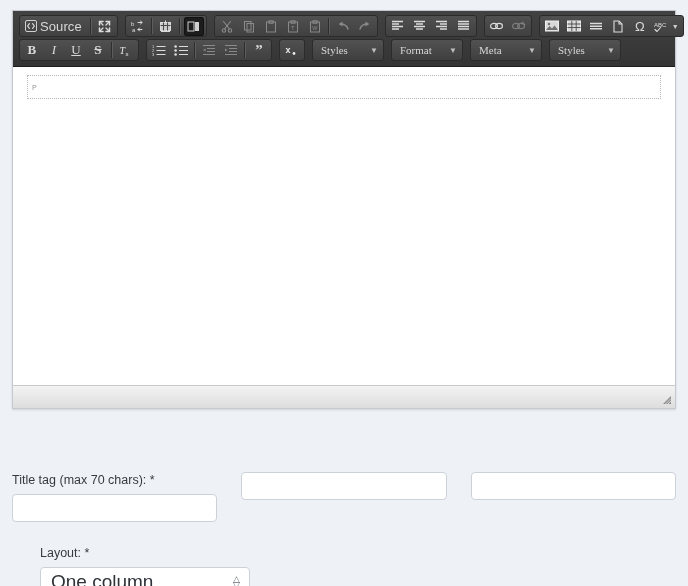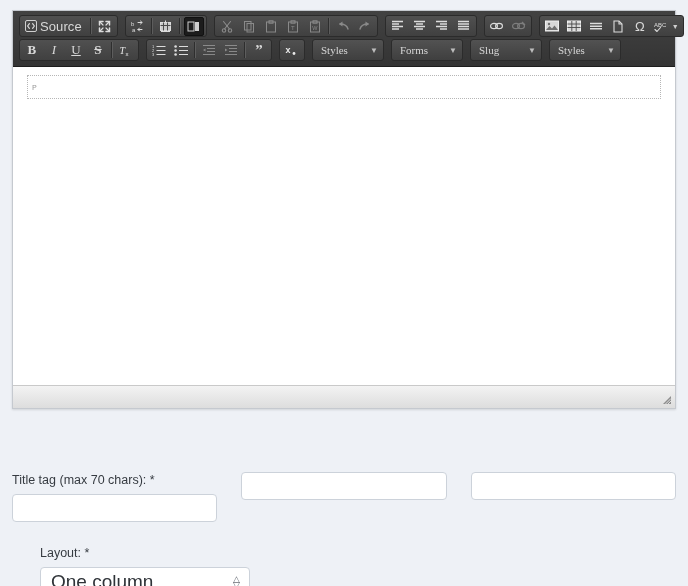--- a/index.html
+++ b/index.html
@@ -530,25 +530,25 @@
               </svg>
           </span>
         </div>
       </div>
 
       <div class="combo">
         <span>Styles</span>
         <span class="caret">▼</span>
       </div>
       <div class="combo">
-        <span>Forms</span>
+        <span>Format</span>
         <span class="caret">▼</span>
       </div>
       <div class="combo">
-        <span>Slug</span>
+        <span>Meta</span>
         <span class="caret">▼</span>
       </div>
       <div class="combo">
         <span>Styles</span>
         <span class="caret">▼</span>
       </div>
     </div>
   </div>
 
   <div class="edit-area">

